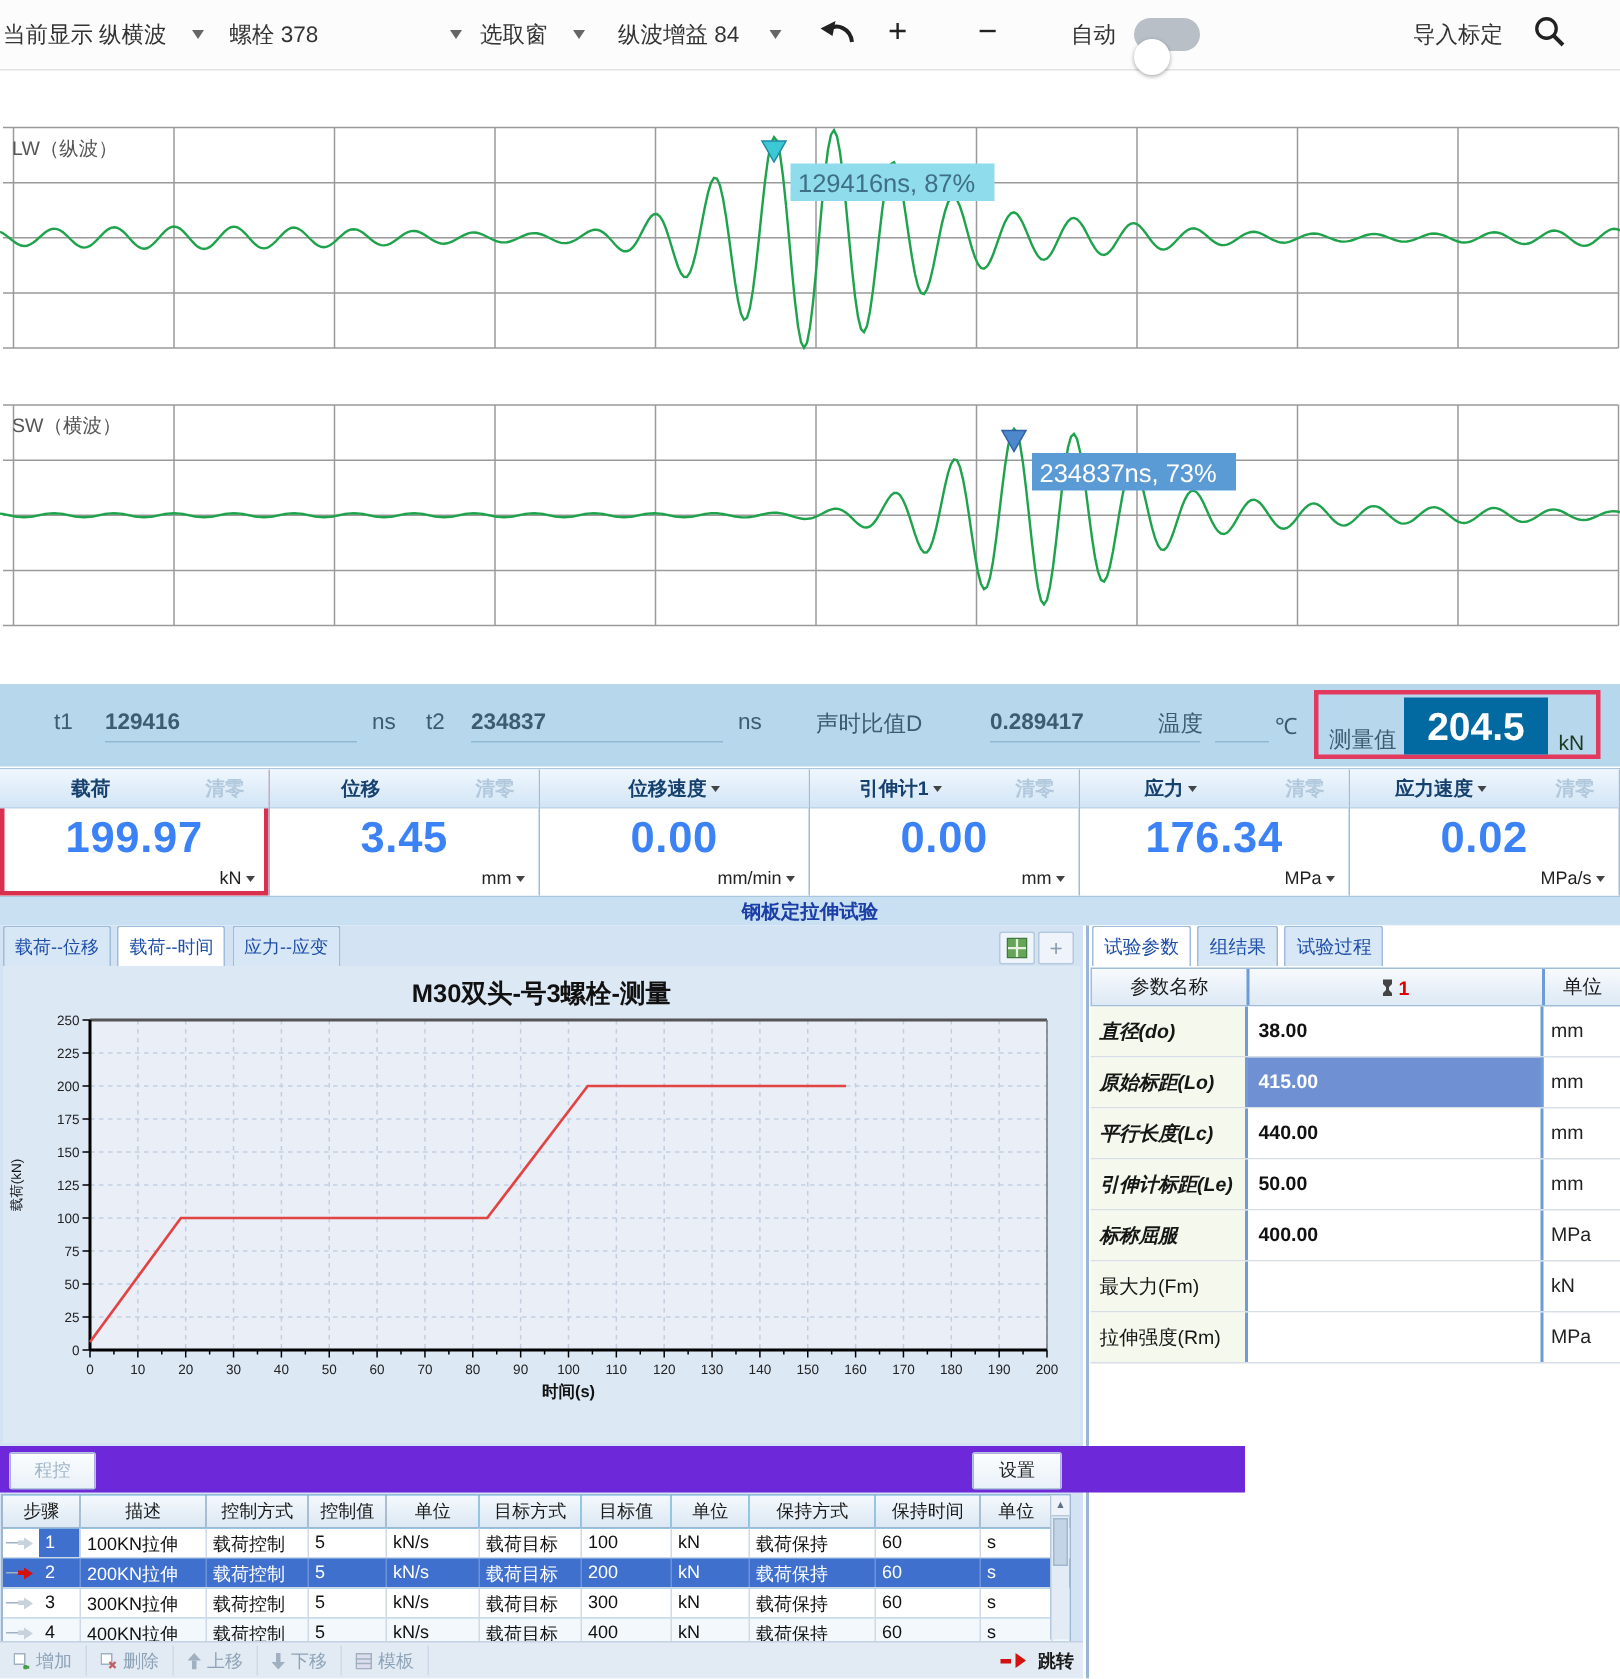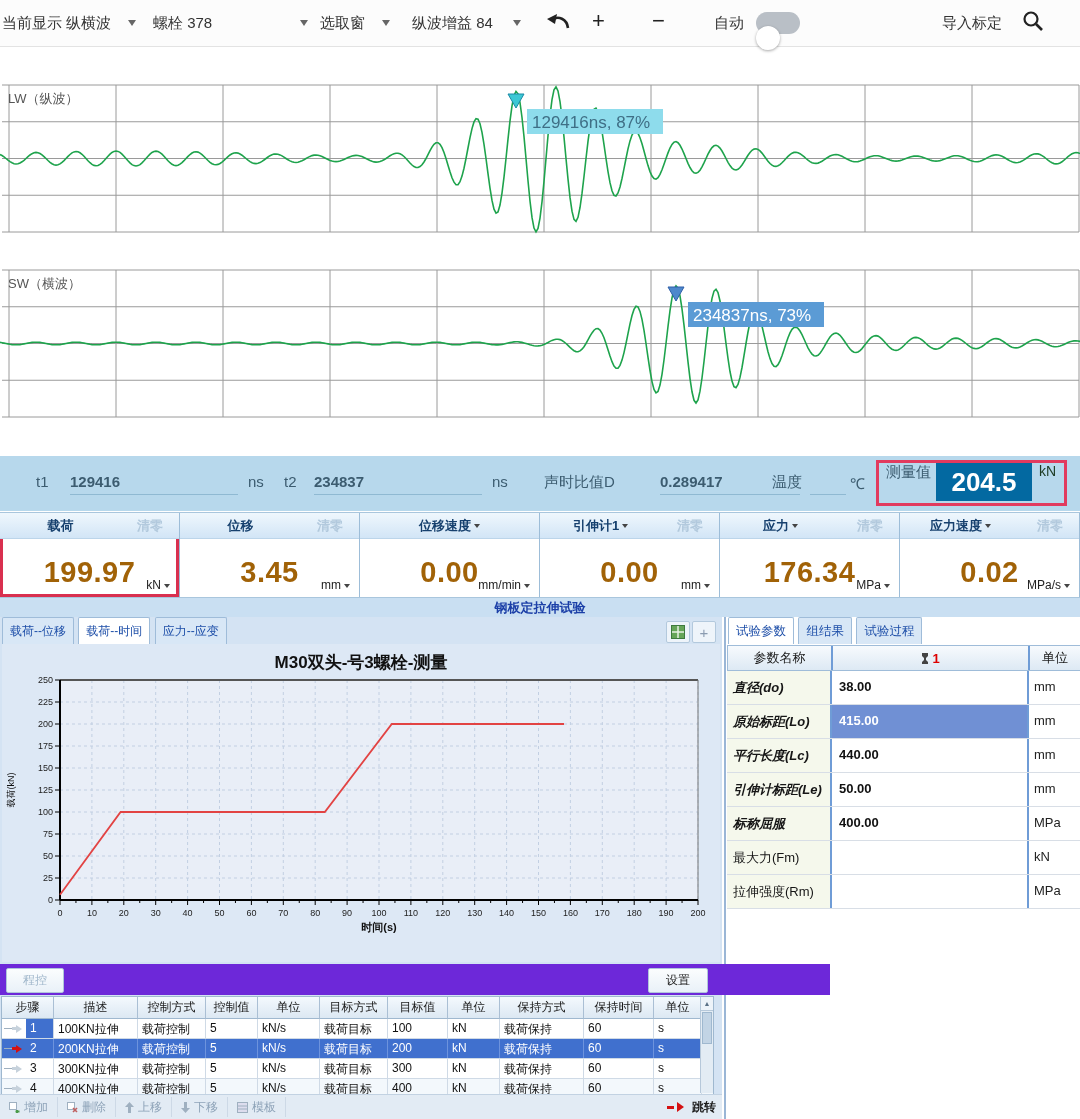--- a/index.html
+++ b/index.html
@@ -17,35 +17,35 @@
   .knob{position:absolute;left:0px;top:-1px;width:24px;height:24px;border-radius:50%;background:#fff;
         box-shadow:0 1px 3px rgba(0,0,0,.35);}
   
   #wave-svg{position:absolute;left:0;top:46px;}
   
   .infobar{position:absolute;left:0;top:456px;width:1080px;height:55px;background:#b7d8ec;
            font-size:15px;color:#3c5c70;}
   .infobar span{position:absolute;top:17px;white-space:nowrap;}
   .uline{border-bottom:1px solid #8fb9d2;height:21px;display:inline-block;font-weight:bold;}
   .measure-box{position:absolute;left:876px;top:4px;width:191px;height:46px;border:3px solid #e23a5e;
-               display:flex;align-items:flex-start;background:#b7d8ec;box-sizing:border-box;}
+               display:flex;align-items:flex-end;background:#b7d8ec;box-sizing:border-box;}
   .measure-box .mlabel{position:static;margin-left:7px;color:#3c5c70;}
   .measure-box .mval{position:static;width:96px;height:38px;background:#0369a1;color:#fff;font-weight:bold;
                      font-size:26px;display:flex;align-items:center;justify-content:center;margin-left:5px;}
   .measure-box .munit{position:static;margin-left:7px;font-size:14px;color:#1c3a22;}
   
   .panels{position:absolute;left:0;top:512px;width:1080px;height:86px;display:flex;background:#fff;
           border-top:1px solid #a9c6dd;border-bottom:1px solid #a9c6dd;box-sizing:border-box;}
   .panel{width:180px;border-right:1px solid #9dbdd8;position:relative;box-sizing:border-box;background:#fff;}
   .panel.hl{box-shadow:inset 0 0 0 3px #d9304f;}
   .p-head{height:25px;background:linear-gradient(#eff7fd,#d2e5f6);border-bottom:1px solid #bcd5ea;
           display:flex;align-items:center;font-size:13px;color:#16406e;}
   .p-lab{flex:1;text-align:center;font-weight:bold;}
   .p-clear{width:58px;text-align:center;color:#b2c9dd;font-weight:bold;}
-  .p-val{font-size:29px;font-weight:bold;color:#a16207;text-align:center;margin-top:17px;letter-spacing:.5px;}
+  .p-val{font-size:29px;font-weight:bold;color:#3b82f6;text-align:center;margin-top:4px;letter-spacing:.5px;}
   .p-unit{position:absolute;right:9px;bottom:5px;font-size:12px;color:#222;}
   .mini-caret{display:inline-block;width:0;height:0;border-left:3.5px solid transparent;
               border-right:3.5px solid transparent;border-top:4.5px solid #444;margin-left:3px;vertical-align:middle;}
   
   .sec-title{position:absolute;left:0;top:598px;width:1080px;height:19px;background:#c9dff2;
              text-align:center;font-size:13px;font-weight:bold;color:#1b3fa7;line-height:19px;}
   
   .lower-bg{position:absolute;left:0;top:617px;width:722px;height:502px;background:#d4e3f3;}
   .tabrow{position:absolute;left:2px;top:617px;height:27px;font-size:12px;}
   .tab{display:inline-block;padding:5px 7px 4px;color:#1d4ea8;background:#d8e7f6;border:1px solid #9fbcd9;

